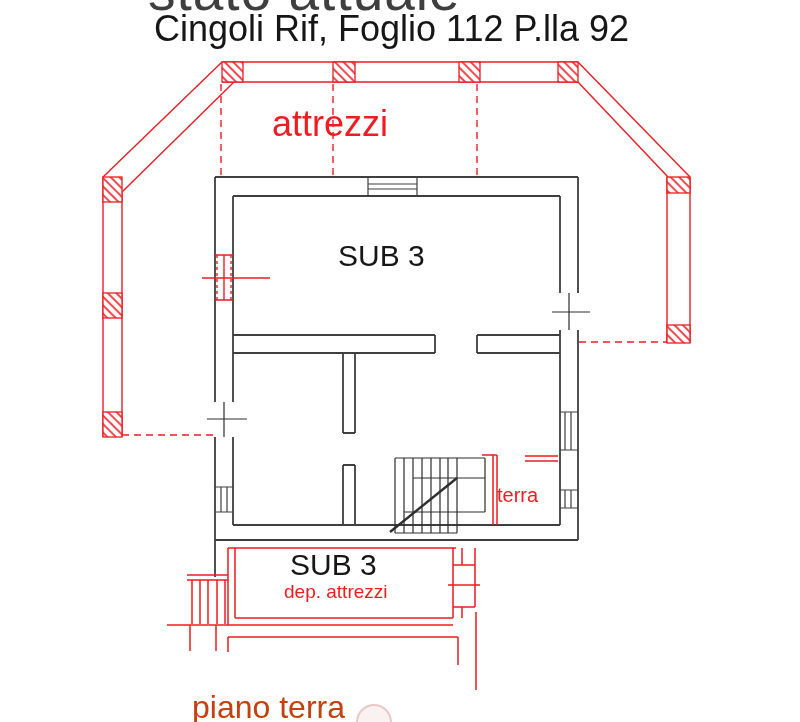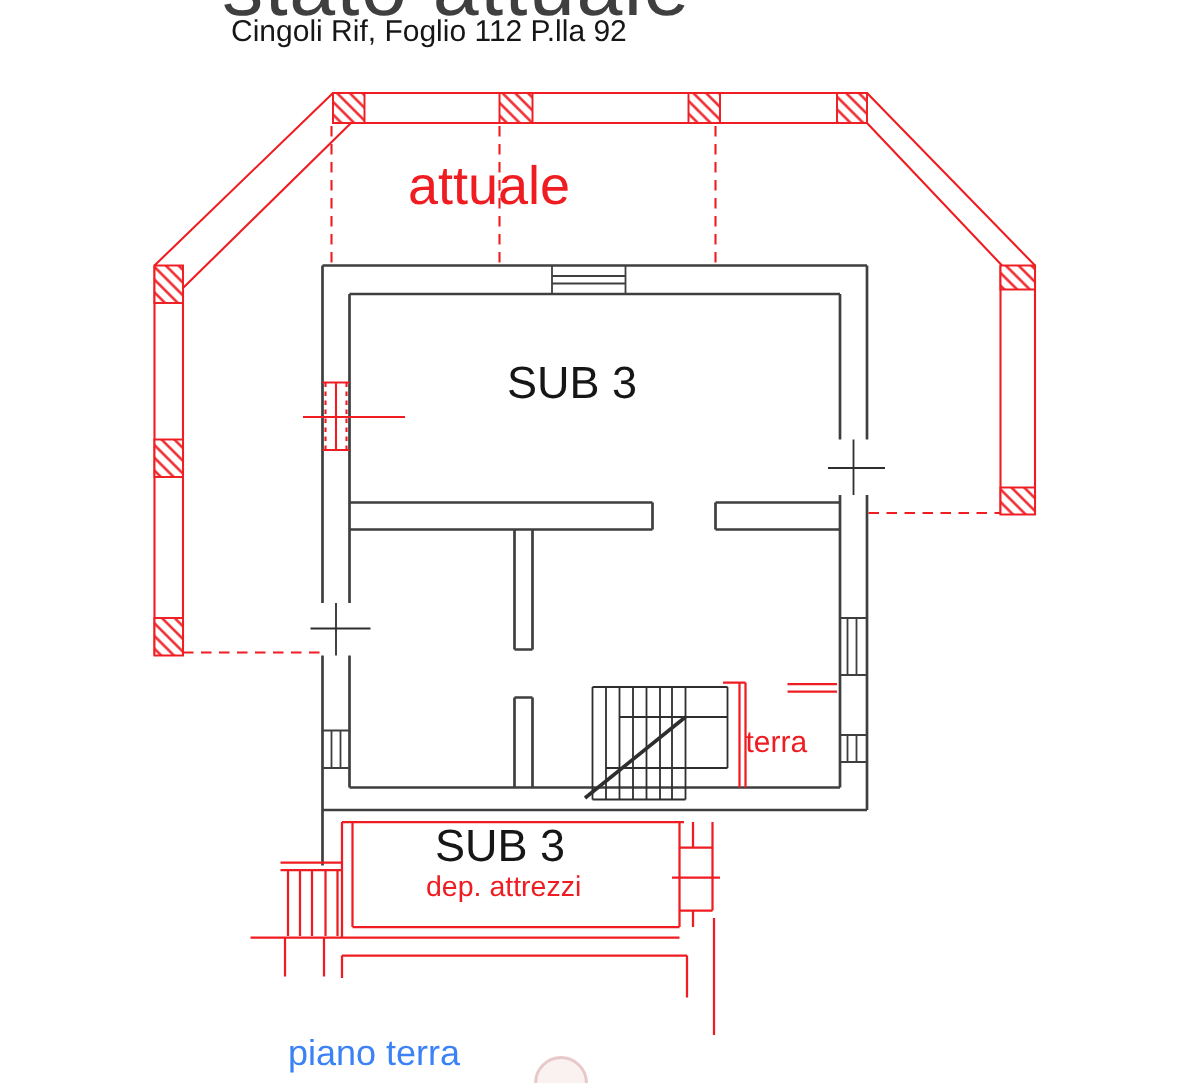--- a/index.html
+++ b/index.html
@@ -3,27 +3,27 @@
 <meta charset="utf-8">
 <style>
   html,body{margin:0;padding:0;}
   body{
     width:800px;height:722px;position:relative;overflow:hidden;
     background:#ffffff;
     font-family:"Liberation Sans", sans-serif;
   }
   .lbl{position:absolute;line-height:1;white-space:nowrap;}
   .title-cut{left:148px;top:-36px;font-size:55px;color:#3f3f3f;letter-spacing:1px;}
-  .subtitle{left:154px;top:11px;font-size:20px;color:#161616;}
+  .subtitle{left:154px;top:11px;font-size:36px;color:#161616;}
   .portico{left:272px;top:106px;font-size:36px;color:#ef1d22;}
   .sub3-main{left:338px;top:241px;font-size:30px;color:#161616;}
   .bagno{left:497px;top:485px;font-size:20px;color:#ef1d22;}
   .sub3-dep{left:290px;top:550px;font-size:30px;color:#161616;}
   .dep-attrezzi{left:284px;top:582px;font-size:19px;color:#ef1d22;text-align:right;}
-  .piano-terra{left:192px;top:691px;font-size:24px;color:#3b82f6;}
+  .piano-terra{left:192px;top:691px;font-size:32px;color:#c2410c;}
   svg.plan{position:absolute;left:0;top:0;}
 </style>
 </head>
 <body>
 
 <div class="lbl title-cut">stato attuale</div>
 
 <div class="lbl subtitle">Cingoli Rif, Foglio 112 P.lla 92</div>
 
 <svg class="plan" width="800" height="722" viewBox="0 0 800 722">
@@ -113,18 +113,18 @@
       M187 575 H228 M187 580 H228
       M192 580 V624 M200 580 V624 M208 580 V624 M217 580 V624 M225 580 V624
       M190 625 V651 M216 625 V651"></path>
     <path d="
       M228 637 H458 M228 637 V652 M458 637 V665 M476 612 V690"></path>
   </g>
 
   <circle cx="374" cy="722" r="17" fill="rgba(240,214,214,0.35)" stroke="rgba(219,168,168,0.6)" stroke-width="2"></circle>
 </svg>
 
-<div class="lbl portico">attuale</div>
+<div class="lbl portico">attrezzi</div>
 <div class="lbl sub3-main">SUB 3</div>
 <div class="lbl bagno">terra</div>
 <div class="lbl sub3-dep">SUB 3</div>
 <div class="lbl dep-attrezzi">dep. attrezzi</div>
 <div class="lbl piano-terra">piano terra</div>
 
 </body></html>

